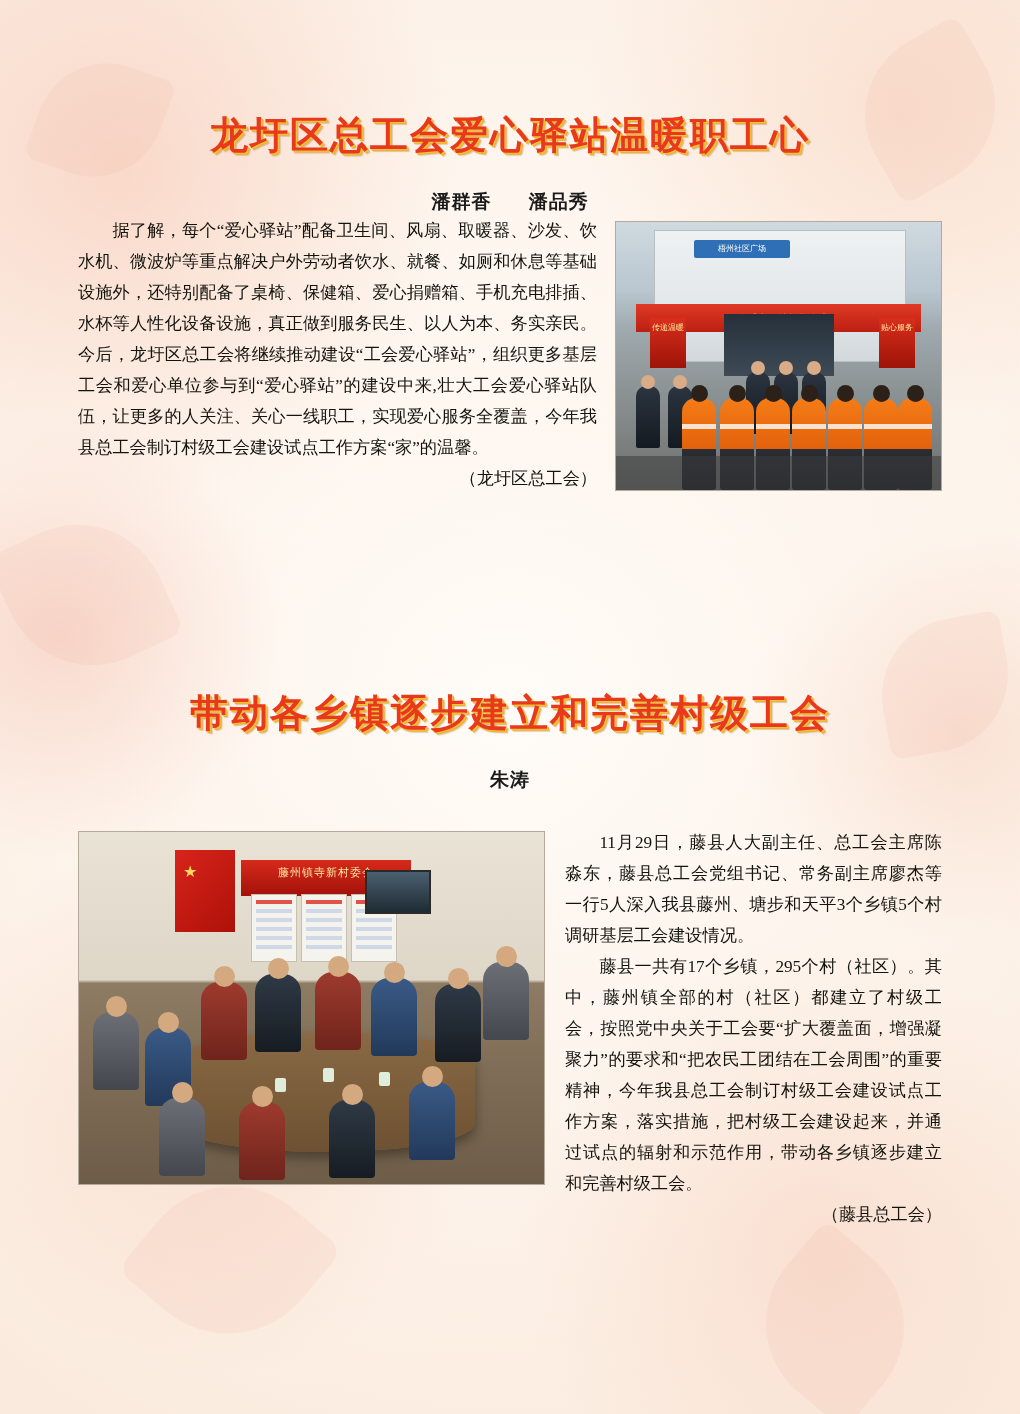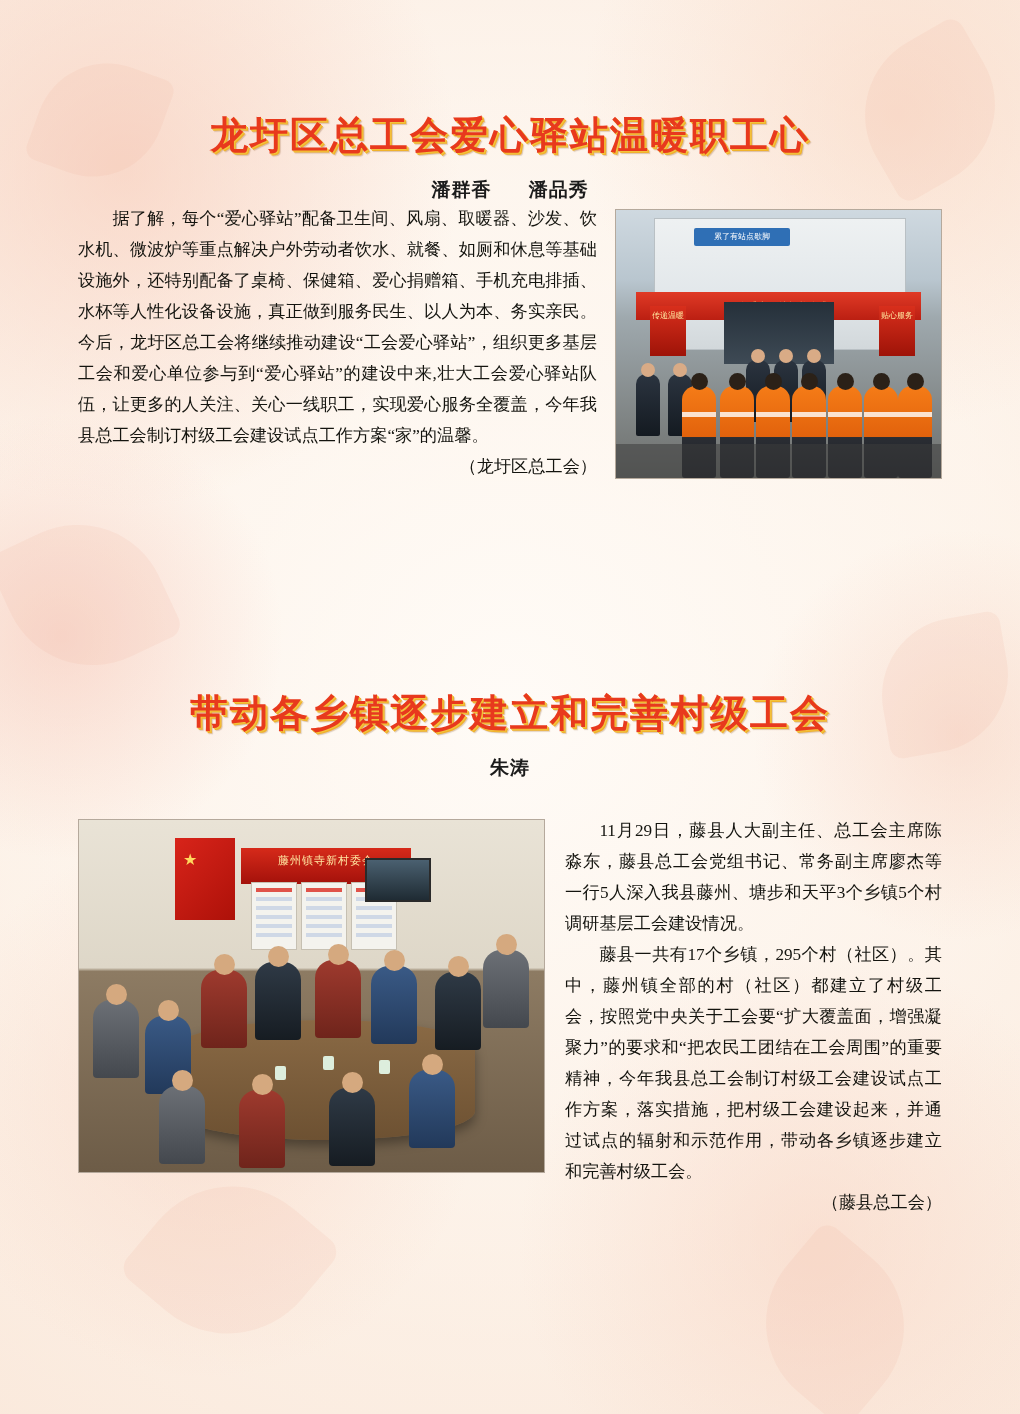--- a/index.html
+++ b/index.html
@@ -57,21 +57,21 @@
       2px 2px 0 #f0b22c,
       3px 3px 1px rgba(120,60,0,0.25);
     margin: 0;
   }
   .byline {
     text-align: center;
     font-family: "DejaVu Sans", sans-serif;
     font-weight: bold;
     font-size: 19px;
     color: #1b1b1b;
-    margin-top: 16px;
+    margin-top: 28px;
     letter-spacing: 1px;
   }
   .byline .sep { display: inline-block; width: 22px; }
 
   .body-text {
     font-size: 17.2px;
     line-height: 31px;
     color: #14140f;
     text-align: justify;
     text-justify: inter-ideograph;
@@ -243,21 +243,21 @@
       <span class="sep"></span>
       <span>潘品秀</span>
     </div>
 
 
     <div class="body-text clearfix" id="a1-flow">
       <div class="figure-right">
         <div class="photo" id="photo-1">
           <div class="sky"></div>
           <div class="building"></div>
-          <div class="small-sign">累了有站点歇脚</div>
+          <div class="small-sign">梧州社区广场</div>
           <div class="red-strip">工会爱心驿站揭牌仪式</div>
           <div class="door"></div>
           <div class="banner-l">传递温暖</div>
           <div class="banner-r">贴心服务</div>
           <div class="crowd">
             <div class="official" style="left:20px;"></div>
             <div class="official" style="left:52px;"></div>
             <div class="official" style="left:130px;bottom:56px;"></div>
             <div class="official" style="left:158px;bottom:56px;"></div>
             <div class="official" style="left:186px;bottom:56px;"></div>

